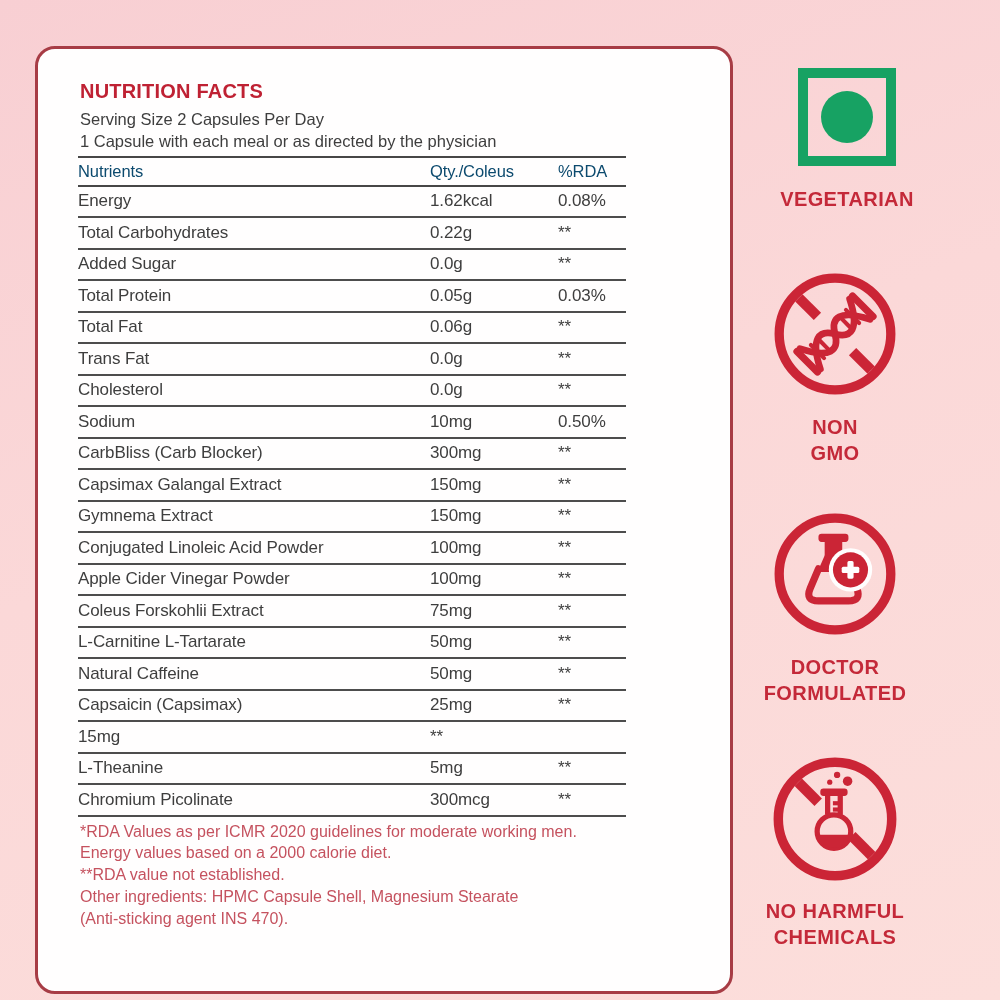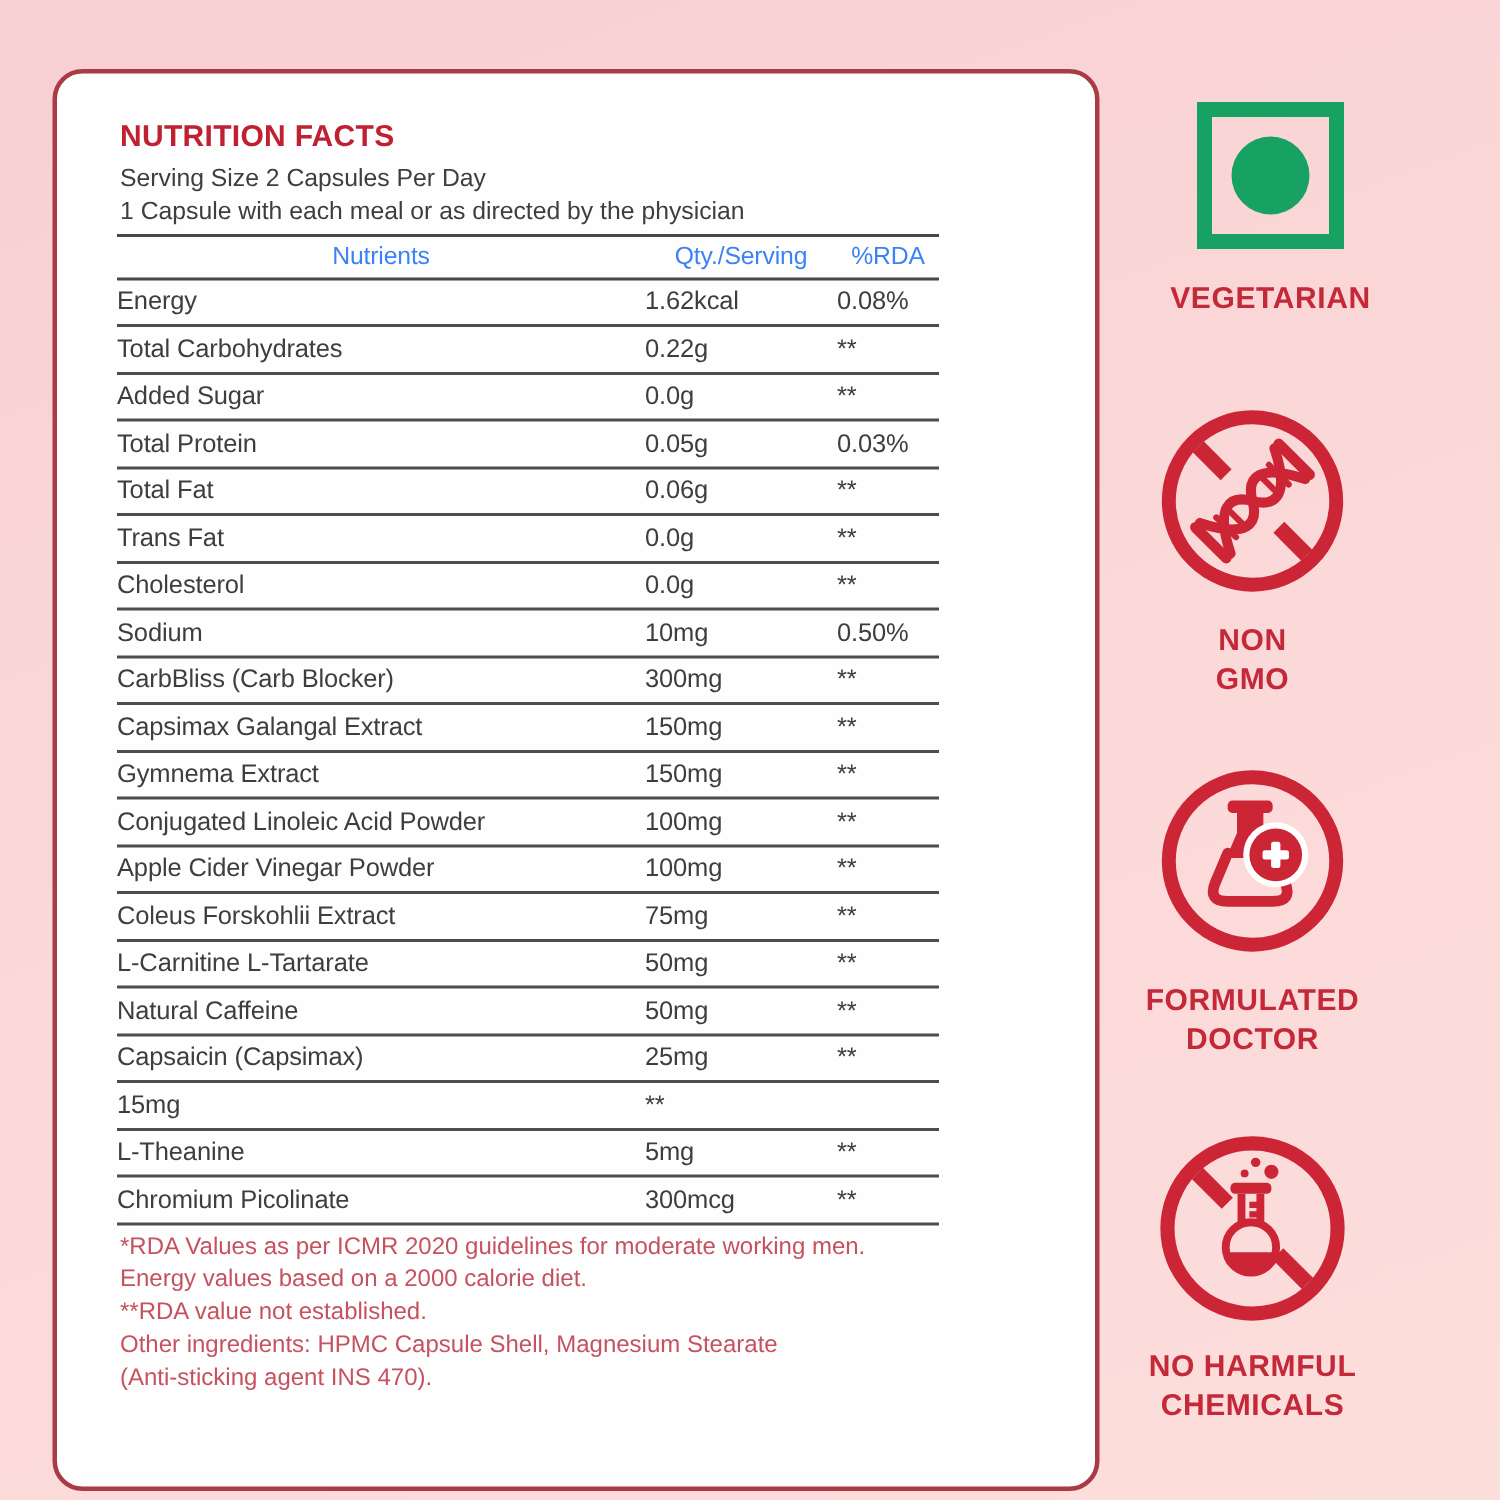--- a/index.html
+++ b/index.html
@@ -23,21 +23,21 @@
     font-size:16.5px;color:#3e3e3e;line-height:22px;margin-left:2px;
   }
   
   .ntable{margin-top:4px;width:548px;border-top:2.5px solid #474747;}
   .trow{
     display:grid;grid-template-columns:352px 128px 68px;
     align-items:center;border-bottom:2px solid #4d4d4d;
     height:31.5px;box-sizing:border-box;
     font-size:17px;color:#3e3e3e;letter-spacing:-0.1px;
   }
-  .trow.head{height:28.5px;font-size:16.5px;border-bottom:2.5px solid #474747;color:#3b82f6;text-align:center;}
+  .trow.head{height:28.5px;font-size:16.5px;border-bottom:2.5px solid #474747;color:#0c4a6e;}
   .cell{white-space:nowrap;overflow:hidden;}
   
   .foot{margin-top:4px;margin-left:2px;}
   .foot div{font-size:16px;line-height:21.8px;color:#c5525f;}
   
   .badge{position:absolute;text-align:center;}
   .badge-label{
     font-weight:bold;font-size:20px;color:#c42939;letter-spacing:.4px;
     line-height:26px;text-align:center;
   }
@@ -54,21 +54,21 @@
 <body>
 
 <div class="card">
   <div class="title">NUTRITION FACTS</div>
   <div class="subline">Serving Size 2 Capsules Per Day</div>
   <div class="subline">1 Capsule with each meal or as directed by the physician</div>
 
   <div class="ntable">
     <div class="trow head">
       <div class="cell">Nutrients</div>
-      <div class="cell">Qty./Serving</div>
+      <div class="cell">Qty./Coleus</div>
       <div class="cell">%RDA</div>
     </div>
 
     <div class="trow">
       <div class="cell">Energy</div>
       <div class="cell">1.62kcal</div>
       <div class="cell">0.08%</div>
     </div>
     <div class="trow">
       <div class="cell">Total Carbohydrates</div>
@@ -212,22 +212,22 @@
     <rect x="44" y="21" width="29" height="8" rx="3" fill="#cb2536"></rect>
     <rect x="50" y="26" width="17" height="17" fill="#cb2536"></rect>
     <path d="M50 42 L67 42 L74 58 L43 58 Z" fill="#cb2536"></path>
     <path d="M44 55 L36 74 Q31 86 44 86 L73 86 Q86 86 81 74 L74 55" fill="none" stroke="#cb2536" stroke-width="7" stroke-linejoin="round" stroke-linecap="round"></path>
     <circle cx="75" cy="56" r="21" fill="#fffefe"></circle>
     <circle cx="75" cy="56" r="17" fill="#cb2536"></circle>
     <rect x="66.5" y="53" width="17" height="6" rx="1.5" fill="#fffefe"></rect>
     <rect x="72" y="47.5" width="6" height="17" rx="1.5" fill="#fffefe"></rect>
   </svg>
   <div class="badge-label mt18">
+    <div>DOCTOR</div>
     <div>FORMULATED</div>
-    <div>DOCTOR</div>
   </div>
 </div>
 
 <div class="badge" style="left:750px;top:756px;width:170px;">
   <svg class="icon-svg" width="126" height="126" viewBox="0 0 120 120">
     <circle cx="60" cy="60" r="54" fill="none" stroke="#cb2536" stroke-width="9"></circle>
     <line x1="25" y1="25" x2="44" y2="44" stroke="#cb2536" stroke-width="10"></line>
     <line x1="76" y1="76" x2="95" y2="95" stroke="#cb2536" stroke-width="10"></line>
     <rect x="46" y="31" width="26" height="7" rx="3" fill="#cb2536"></rect>
     <line x1="53" y1="38" x2="53" y2="56" stroke="#cb2536" stroke-width="5"></line>

